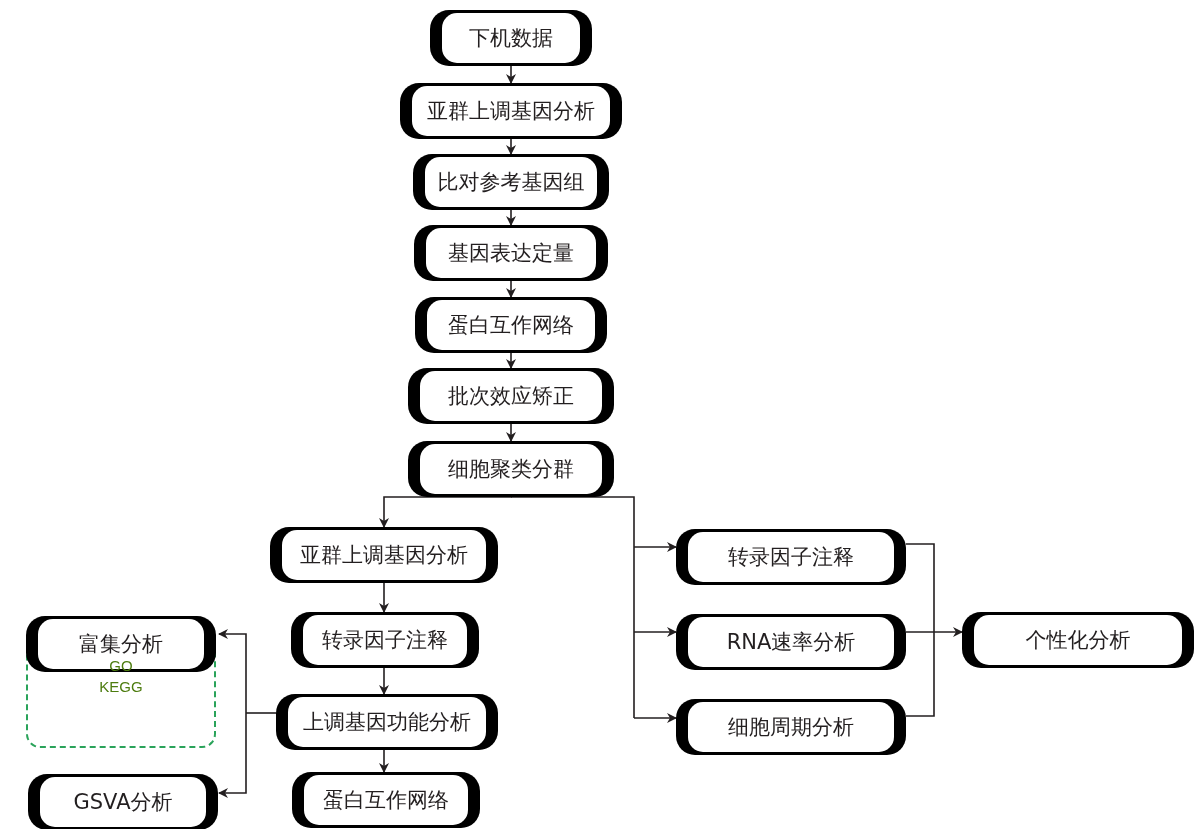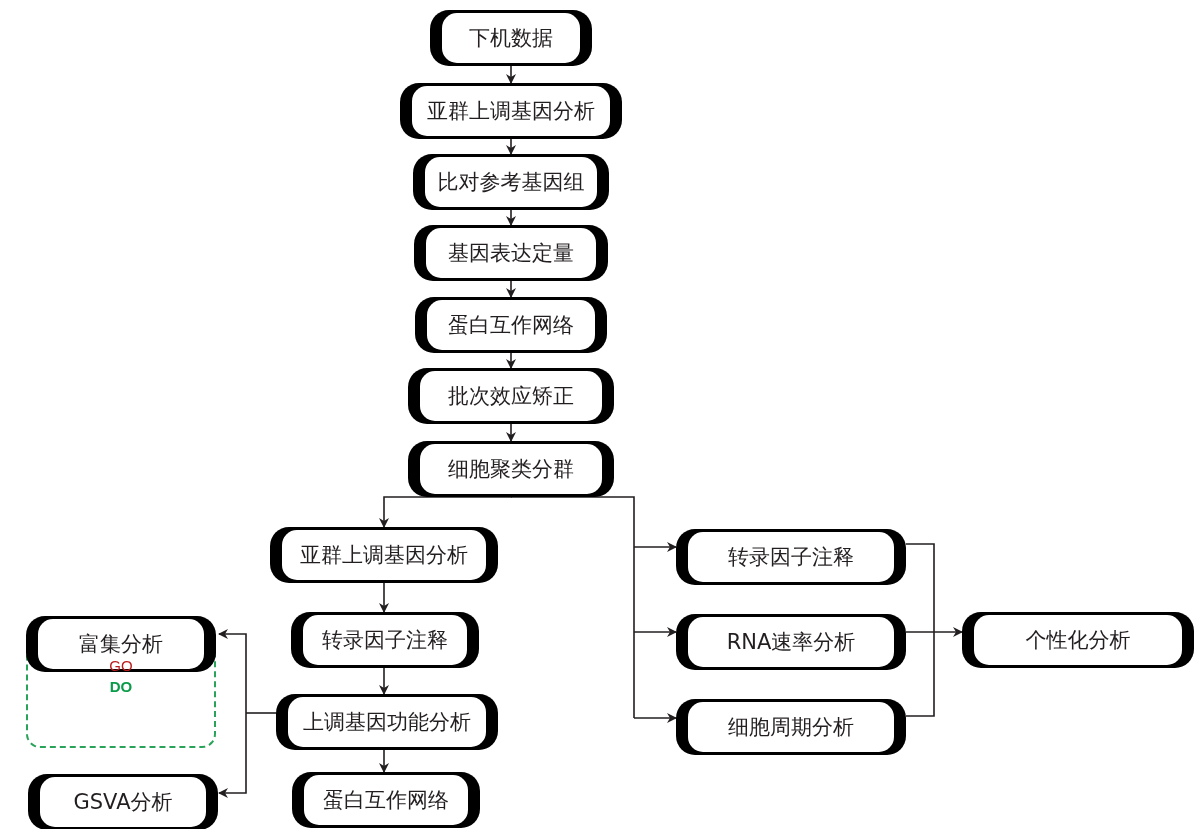--- a/index.html
+++ b/index.html
@@ -10,21 +10,21 @@
           background:#000000; border-radius:19px; }
   .node .inner { position:absolute; left:12px; right:12px; top:3px; bottom:3px;
           background:#ffffff; border-radius:15px;
           display:flex; align-items:center; justify-content:center;
           font-size:21px; color:#231f20; white-space:nowrap; }
   .dashbox { position:absolute; left:26px; top:640px; width:190px; height:108px;
           border:2px dashed #2aa35a; border-top:none; border-radius:0 0 14px 14px;
           box-sizing:border-box; }
   .enrich-list { position:absolute; left:26px; top:655px; width:190px; text-align:center;
           font-family:"Liberation Sans", sans-serif; font-size:15px; line-height:21px; }
-  .enrich-list div { color:#b91c1c; }
+  .enrich-list div { color:#4d7c0f; }
   .enrich-list .hl { color:#0a9b48; font-weight:bold; }
 </style>
 </head>
 <body>
 
 <svg id="wires">
   <defs>
     <marker id="ah" markerWidth="10" markerHeight="10" refX="9" refY="5" orient="auto" markerUnits="userSpaceOnUse">
       <path d="M0,0 L10,5 L0,10 L3,5 Z" fill="#231f20"></path>
     </marker>
@@ -90,21 +90,21 @@
 <div class="node" style="left:292px;top:772px;width:188px;text-align:center;">
   <div class="inner">蛋白互作网络</div>
   </div>
 
 <div class="dashbox"></div>
 <div class="node" style="left:26px;top:616px;width:190px;">
   <div class="inner">富集分析</div>
   </div>
 <div class="enrich-list">
   <div>GO</div>
-  <div class="hl">DO</div>
+  <div>KEGG</div>
 </div>
 <div class="node" style="left:28px;top:774px;width:190px;">
   <div class="inner">GSVA分析</div>
   </div>
 
 <div class="node" style="left:676px;top:529px;width:230px;font-family:Liberation Mono, monospace;">
   <div class="inner">转录因子注释</div>
   </div>
 <div class="node" style="left:676px;top:614px;width:230px;">
   <div class="inner">RNA速率分析</div>

